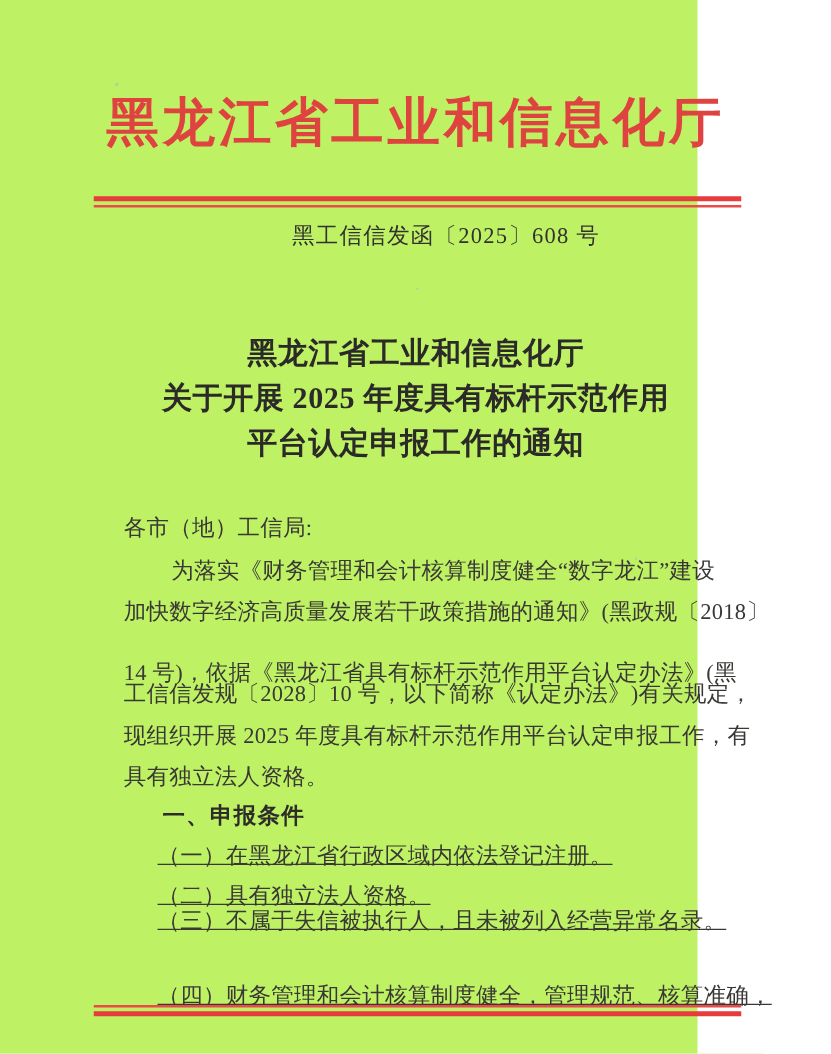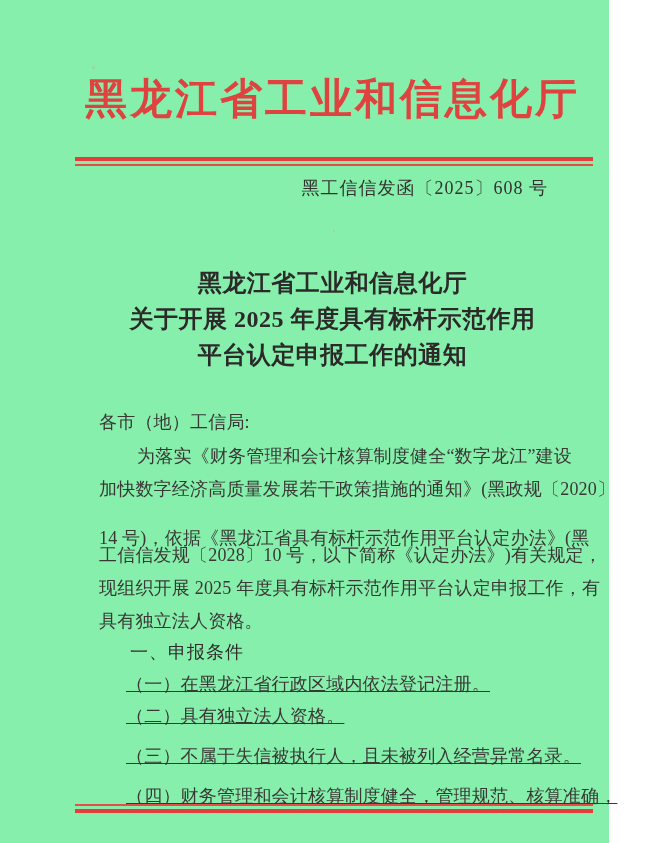--- a/index.html
+++ b/index.html
@@ -4,22 +4,22 @@
 <style>
   html,body{margin:0;padding:0;}
   body{
     width:665px;height:843px;
     background:#ffffff;
     font-family:"Liberation Serif","DejaVu Serif",serif;
     overflow:hidden;
   }
   .page{
     position:relative;
-    width:609px;height:843px;
-    background:#86efac;
+    width:558px;height:843px;
+    background:#bef264;
     color:#333;
   }
   
   .org-name{
     position:absolute;
     top:70px;left:0;width:665px;
     text-align:center;
     font-size:42px;
     line-height:58px;
     font-weight:bold;
@@ -31,21 +31,21 @@
   
   .rule{position:absolute;left:75px;width:518px;background:#e63c3c;}
   .rule-top-thick{top:157px;height:4px;}
   .rule-top-thin{top:164px;height:2px;background:#ea4a48;}
   
   .rule-bottom-thin{top:804px;height:2px;background:#ea4a48;}
   .rule-bottom-thick{top:809px;height:4px;}
   
   .doc-number{
     position:absolute;
-    top:176px;right:61px;
+    top:176px;right:78px;
     font-size:18px;
     letter-spacing:1px;
     color:#33312f;
     white-space:nowrap;
   }
   
   .doc-title{
     position:absolute;
     top:265px;left:0;width:665px;
     text-align:center;
@@ -65,21 +65,21 @@
     color:#3a3835;
     letter-spacing:0.2px;
     white-space:nowrap;
     text-align:center;
   }
   .bl.indent{left:137px;}
   .bl.item{left:126px;text-decoration:underline;}
   .bl.heading{
     left:130px;
     font-family:"Liberation Sans","DejaVu Sans",sans-serif;
-    font-weight:normal;
+    font-weight:bold;
     color:#2e2c2a;
     letter-spacing:1px;
   }
   
   .speck{position:absolute;border-radius:50%;background:#b9b6b2;opacity:.55;}
 </style>
 </head>
 <body>
 
 <div class="page">
@@ -93,31 +93,31 @@
 
   <div class="doc-title">
     <div class="t-line">黑龙江省工业和信息化厅</div>
     <div class="t-line">关于开展 2025 年度具有标杆示范作用</div>
     <div class="t-line">平台认定申报工作的通知</div>
   </div>
 
   <div class="bl" style="top:410px">各市（地）工信局:</div>
 
   <div class="bl indent" style="top:444px">为落实《财务管理和会计核算制度健全“数字龙江”建设</div>
-  <div class="bl" style="top:477px">加快数字经济高质量发展若干政策措施的通知》(黑政规〔2020〕</div>
+  <div class="bl" style="top:477px">加快数字经济高质量发展若干政策措施的通知》(黑政规〔2018〕</div>
   <div class="bl" style="top:526px">14 号)，依据《黑龙江省具有标杆示范作用平台认定办法》(黑</div>
   <div class="bl" style="top:543px">工信信发规〔2028〕10 号，以下简称《认定办法》)有关规定，</div>
   <div class="bl" style="top:576px">现组织开展 2025 年度具有标杆示范作用平台认定申报工作，有</div>
   <div class="bl" style="top:609px">具有独立法人资格。</div>
 
   <div class="bl heading" style="top:640px">一、申报条件</div>
 
   <div class="bl item" style="top:672px">（一）在黑龙江省行政区域内依法登记注册。</div>
   <div class="bl item" style="top:704px">（二）具有独立法人资格。</div>
-  <div class="bl item" style="top:744px">（三）不属于失信被执行人，且未被列入经营异常名录。</div>
+  <div class="bl item" style="top:724px">（三）不属于失信被执行人，且未被列入经营异常名录。</div>
   <div class="bl item" style="top:784px">（四）财务管理和会计核算制度健全，管理规范、核算准确，</div>
 
   <div class="rule rule-bottom-thin"></div>
   <div class="rule rule-bottom-thick"></div>
 
   <div class="speck" style="left:92px;top:66px;width:3px;height:3px;"></div>
   <div class="speck" style="left:333px;top:230px;width:2px;height:2px;"></div>
   <div class="speck" style="left:508px;top:446px;width:2px;height:2px;"></div>
 
 </div>

